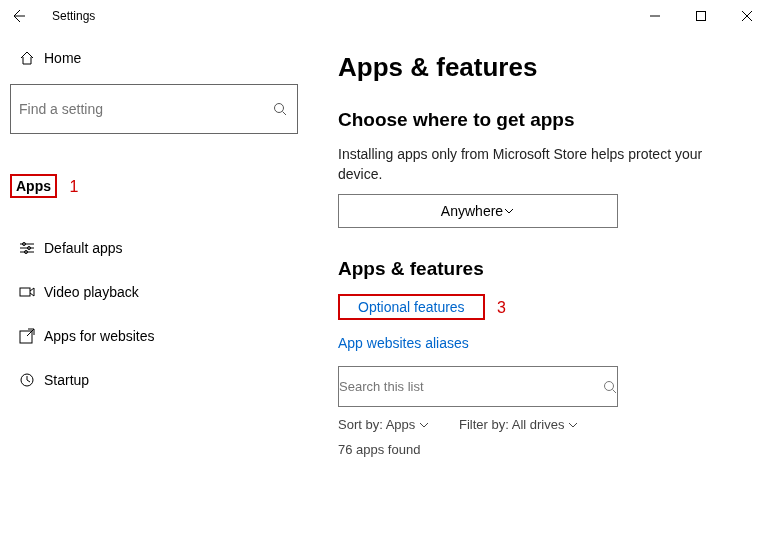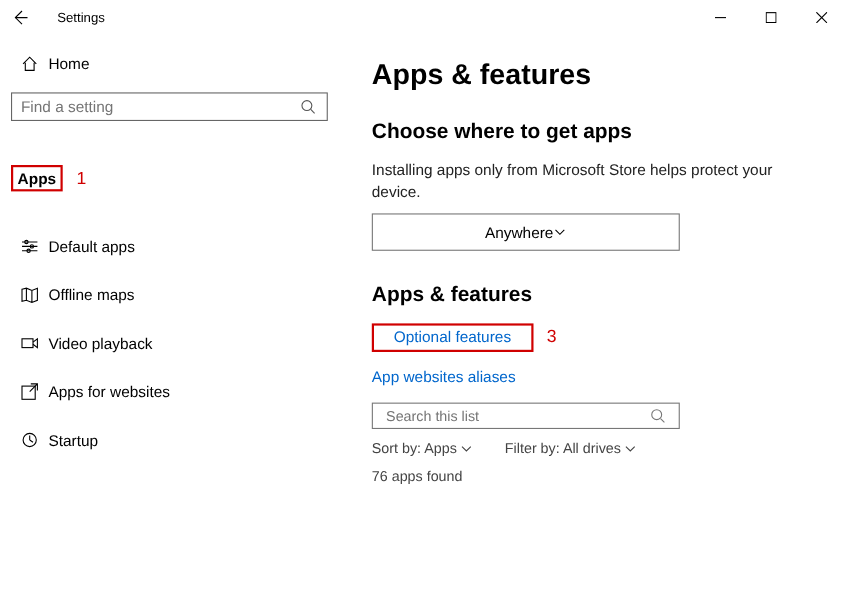--- a/index.html
+++ b/index.html
@@ -7,40 +7,40 @@
 .titlebar { height: 32px; display: flex; align-items: center; padding-left: 10px; }
 .back-btn { width: 24px; text-align: center; font-size: 16px; cursor: pointer; }
 .title { margin-left: 18px; font-size: 12px; }
 .winbtns { position: absolute; right: 0; top: 0; display: flex; }
 .winbtn { width: 46px; height: 32px; display: flex; align-items: center; justify-content: center; font-size: 12px; cursor: pointer; }
 .main { display: flex; height: 518px; }
 .sidebar { width: 310px; padding: 8px 10px 0 10px; }
 .home-row { display: flex; align-items: center; height: 36px; padding-left: 4px; cursor: pointer; }
 .home-row .icon { width: 26px; display: flex; align-items: center; justify-content: center; }
 .home-row .lbl { font-size: 14px; margin-left: 4px; }
-.search { margin-top: 8px; border: 1px solid #666; height: 26px; display: flex; align-items: center; padding: 0 8px; width: 288px; }
+.search { margin-top: 8px; border: 1px solid #666; height: 50px; display: flex; align-items: center; padding: 0 8px; width: 288px; }
 .search input { border: none; outline: none; flex: 1; font-size: 14px; color: #555; background: transparent; }
 .search .sicon { width: 16px; color: #555; }
 .section-hdr { margin-top: 20px; font-size: 14px; display: inline-block; font-weight: bold; }
 .red1 { border: 2px solid #d00000; padding: 2px 4px; }
 .annot { color: #d00000; font-size: 16px; margin-left: 8px; vertical-align: middle; }
 .navlist { margin-top: 28px; }
 .navrow { display: flex; align-items: center; height: 44px; padding-left: 4px; cursor: pointer; }
 .navrow .icon { width: 26px; display: flex; align-items: center; justify-content: center; color: #333; }
 .navrow .lbl { font-size: 14px; margin-left: 4px; }
 .red2 { border: 2px solid #d00000; padding: 0 4px; display: inline-block; line-height: 26px; }
 .content { flex: 1; padding: 20px 28px 0 28px; overflow: hidden; }
 .h1 { font-size: 26px; font-weight: 600; margin-bottom: 26px; }
 .h2 { font-size: 19px; font-weight: 600; margin-bottom: 14px; }
 .p { font-size: 14px; color: #222; line-height: 1.4; margin-bottom: 10px; }
 .dropdown { border: 1px solid #777; width: 280px; height: 34px; display: flex; align-items: center; justify-content: center; padding: 0 10px; font-size: 14px; cursor: pointer; margin-bottom: 30px; }
 .linkrow { margin-bottom: 14px; }
 .link { color: #0066cc; font-size: 14px; cursor: pointer; }
 .red3 { border: 2px solid #d00000; padding: 2px 18px; display: inline-block; }
-.searchlist { border: 1px solid #777; width: 280px; height: 24px; display: flex; align-items: center; padding: 0 12px; margin-bottom: 10px; }
+.searchlist { border: 1px solid #777; width: 280px; height: 41px; display: flex; align-items: center; padding: 0 0; margin-bottom: 10px; }
 .searchlist input { border: none; outline: none; flex: 1; font-size: 13px; color: #777; background: transparent; }
 .sortrow { font-size: 13px; color: #444; display: flex; gap: 30px; margin-bottom: 10px; }
 .sortctl { cursor: pointer; }
 .sortval { font-weight: 400; }
 .count { font-size: 13px; color: #444; }
 svg { display: block; }
 </style>
 </head>
 <body>
 
@@ -103,28 +103,20 @@
                 <line x1="1" y1="4" x2="15" y2="4"></line>
                 <line x1="1" y1="8" x2="15" y2="8"></line>
                 <line x1="1" y1="12" x2="15" y2="12"></line>
                 <circle cx="5" cy="4" r="1.5"></circle>
                 <circle cx="10" cy="8" r="1.5"></circle>
                 <circle cx="7" cy="12" r="1.5"></circle>
               </g>
             </svg>
           </span>
         <span class="lbl">Default apps</span>
-      </div>
-      <div class="navrow">
-        <span class="icon">
-            <svg width="16" height="16" viewBox="0 0 16 16">
-              <path d="M1 3 L5 2 L10 4 L15 2 V13 L10 15 L5 13 L1 14 Z M5 2 V13 M10 4 V15" stroke="#000" fill="none"></path>
-            </svg>
-          </span>
-        <span class="lbl">Offline maps</span>
       </div>
       <div class="navrow">
         <span class="icon">
             <svg width="16" height="16" viewBox="0 0 16 16">
               <rect x="1" y="4" width="10" height="8" stroke="#000" fill="none"></rect>
               <path d="M11 7 L15 4 V12 L11 9" stroke="#000" fill="none"></path>
             </svg>
           </span>
         <span class="lbl">Video playback</span>
       </div>

